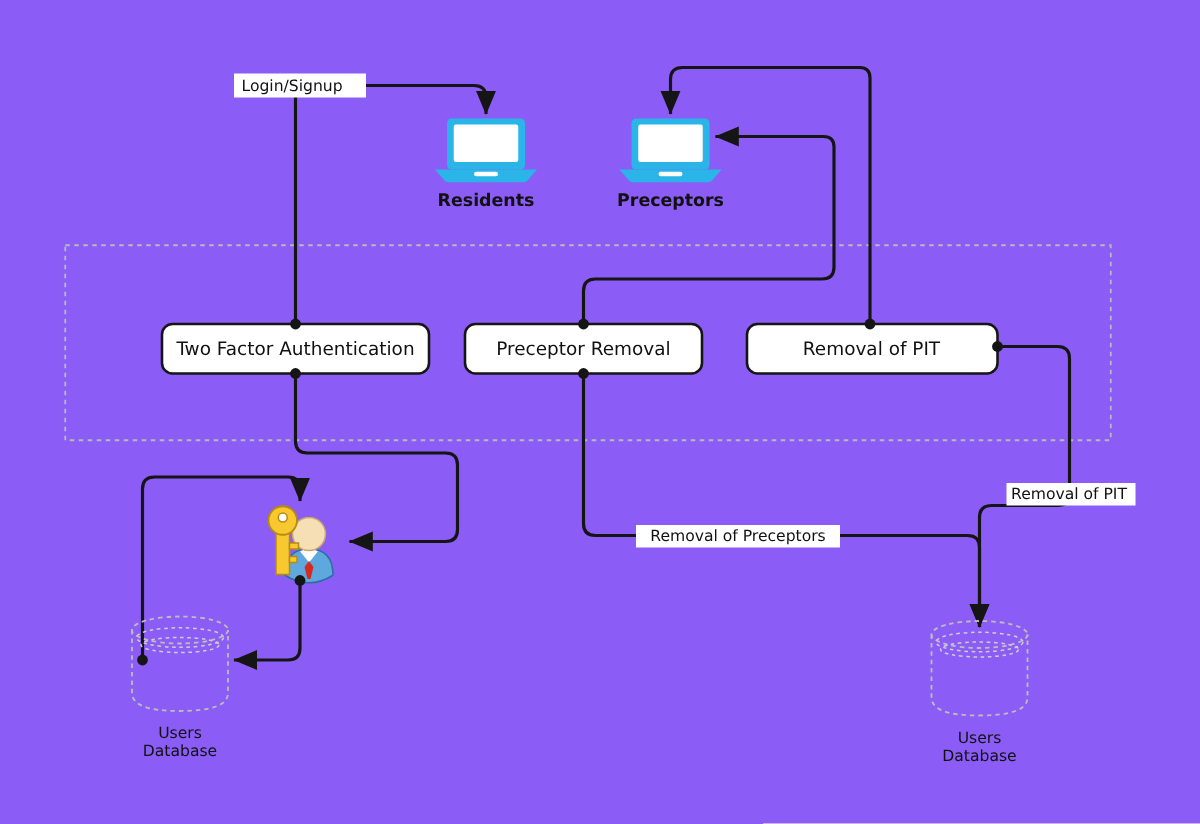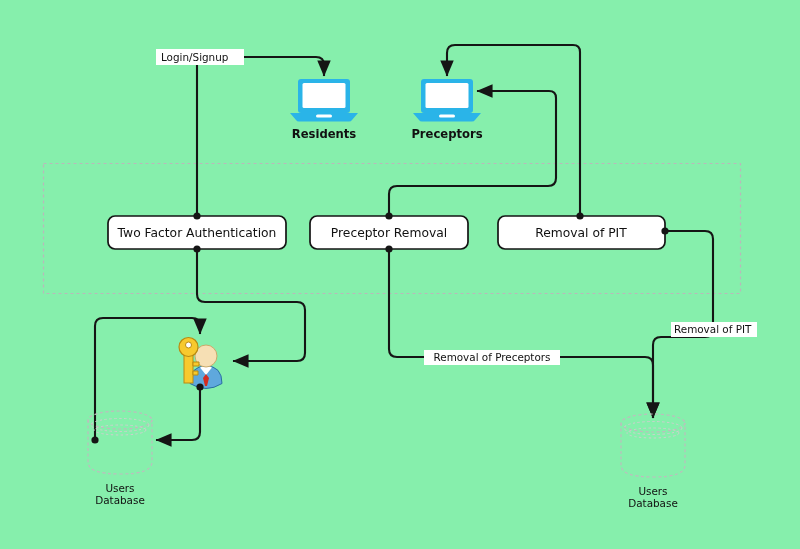--- a/index.html
+++ b/index.html
@@ -8,21 +8,21 @@
     padding: 0;
     background: #ffffff;
   }
   body {
     font-family: "DejaVu Sans", "Liberation Sans", sans-serif;
   }
   #diagram-root {
     position: relative;
     width: 800px;
     height: 549px;
-    background: #86efac;
+    background: #8b5cf6;
     overflow: hidden;
   }
   svg#flow-canvas {
     position: absolute;
     top: 0;
     left: 0;
     width: 800px;
     height: 549px;
   }
   .edge {

